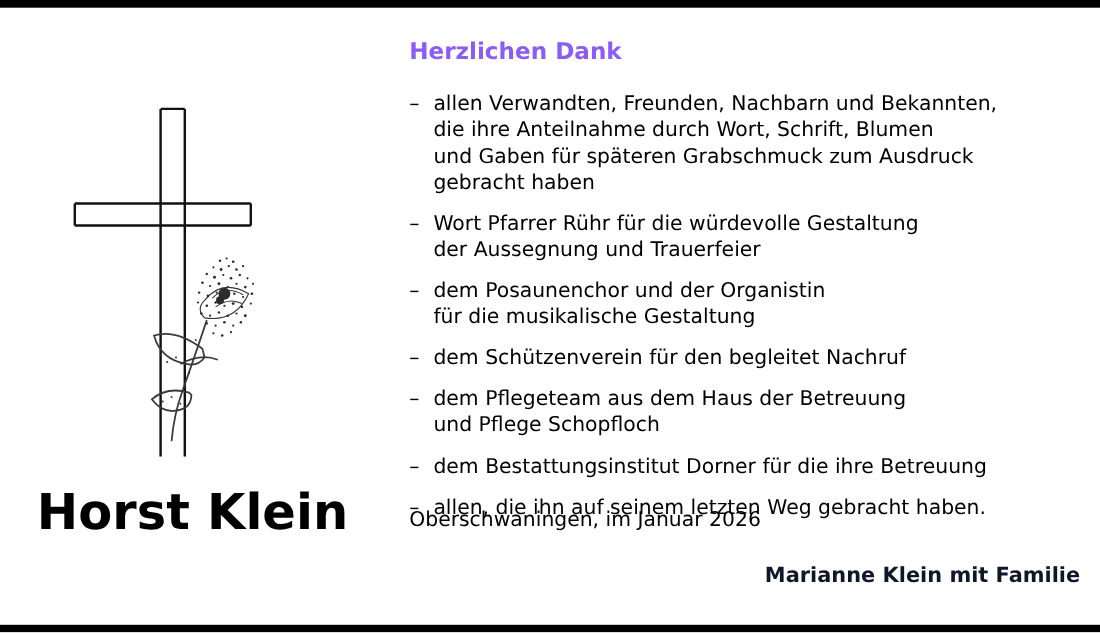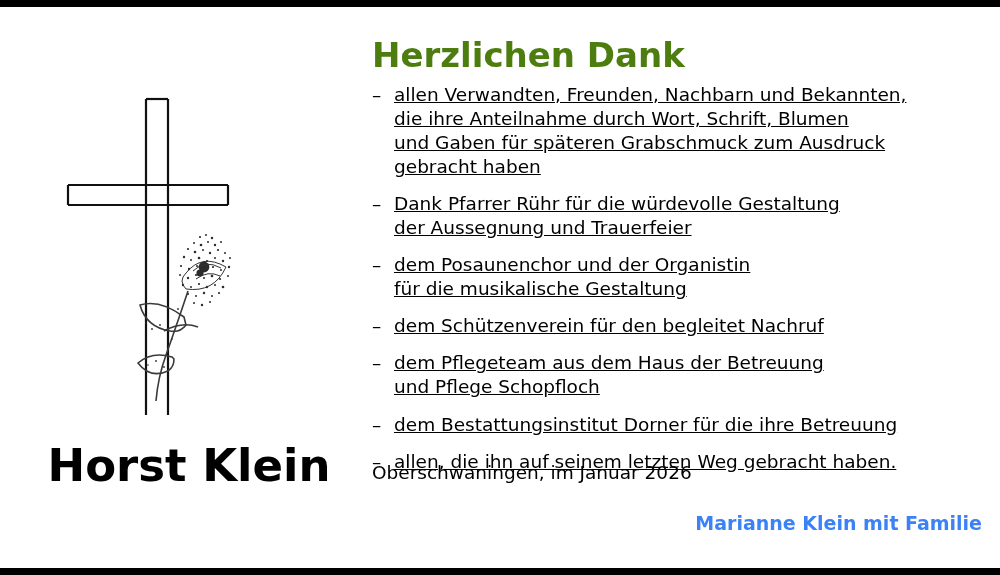--- a/index.html
+++ b/index.html
@@ -51,36 +51,35 @@
   .deceased-name {
     position: absolute;
     left: 0;
     top: 432px;
     width: 350px;
     text-align: center;
     font-size: 45px;
     font-weight: bold;
     color: #000000;
     letter-spacing: 0px;
-    padding-left: 14px;
   }
   .right-col {
     position: absolute;
     left: 372px;
     top: 7px;
     width: 610px;
     height: 561px;
   }
   .heading {
     position: absolute;
     left: 0;
     top: 28px;
-    font-size: 34px;
+    font-size: 21px;
     font-weight: bold;
-    color: #4d7c0f;
+    color: #8b5cf6;
   }
   .thanks-list {
     position: absolute;
     left: 0;
     top: 76px;
     width: 600px;
   }
   .thanks-item {
     display: flex;
     align-items: flex-start;
@@ -92,36 +91,35 @@
   .dash {
     width: 22px;
     flex: 0 0 22px;
     color: #000000;
     font-size: 18.5px;
     line-height: 1.30;
   }
   .thanks-text {
     flex: 1 1 auto;
     white-space: pre-line;
-    text-decoration: underline;
   }
   .place-date {
     position: absolute;
     left: 0;
     top: 455px;
     font-size: 18.5px;
     color: #000000;
   }
   .signature {
     position: absolute;
     right: 0;
     top: 505px;
     font-size: 19px;
     font-weight: bold;
-    color: #3b82f6;
+    color: #0f172a;
     text-align: right;
     width: 610px;
   }
 </style>
 </head>
 <body>
 
 <div class="page">
 
   <div class="border-top"></div>
@@ -230,21 +228,21 @@
     <div class="thanks-list">
       <div class="thanks-item">
         <span class="dash">–</span>
         <span class="thanks-text">allen Verwandten, Freunden, Nachbarn und Bekannten,
 die ihre Anteilnahme durch Wort, Schrift, Blumen
 und Gaben für späteren Grabschmuck zum Ausdruck
 gebracht haben</span>
       </div>
       <div class="thanks-item">
         <span class="dash">–</span>
-        <span class="thanks-text">Dank Pfarrer Rühr für die würdevolle Gestaltung
+        <span class="thanks-text">Wort Pfarrer Rühr für die würdevolle Gestaltung
 der Aussegnung und Trauerfeier</span>
       </div>
       <div class="thanks-item">
         <span class="dash">–</span>
         <span class="thanks-text">dem Posaunenchor und der Organistin
 für die musikalische Gestaltung</span>
       </div>
       <div class="thanks-item">
         <span class="dash">–</span>
         <span class="thanks-text">dem Schützenverein für den begleitet Nachruf</span>

